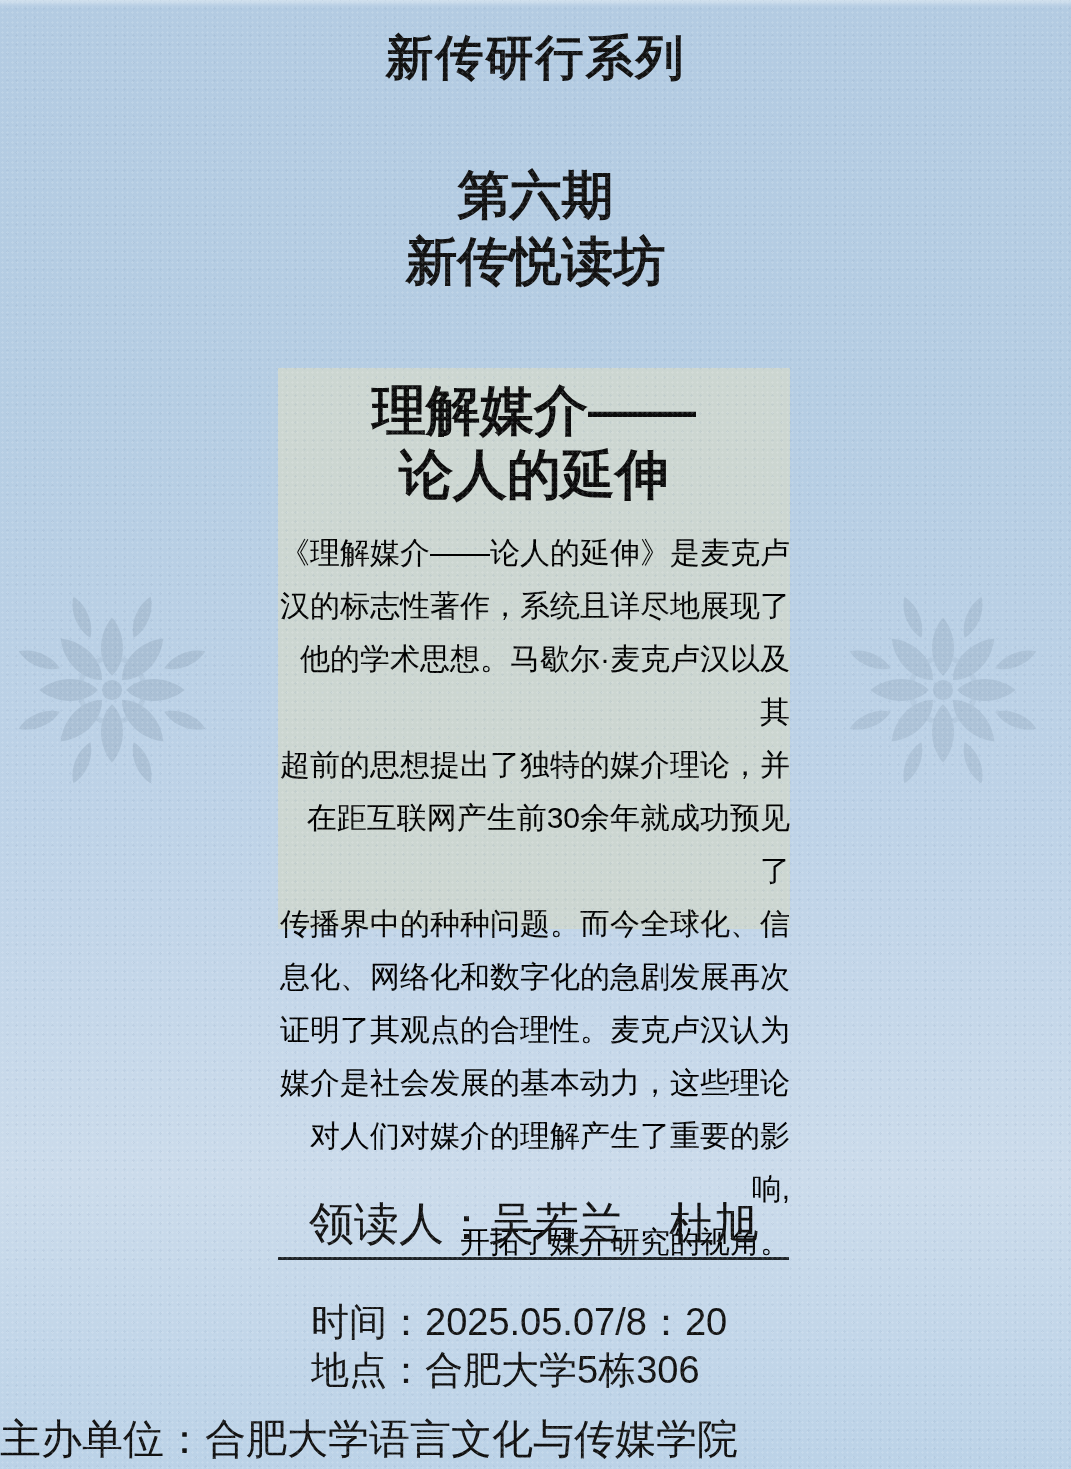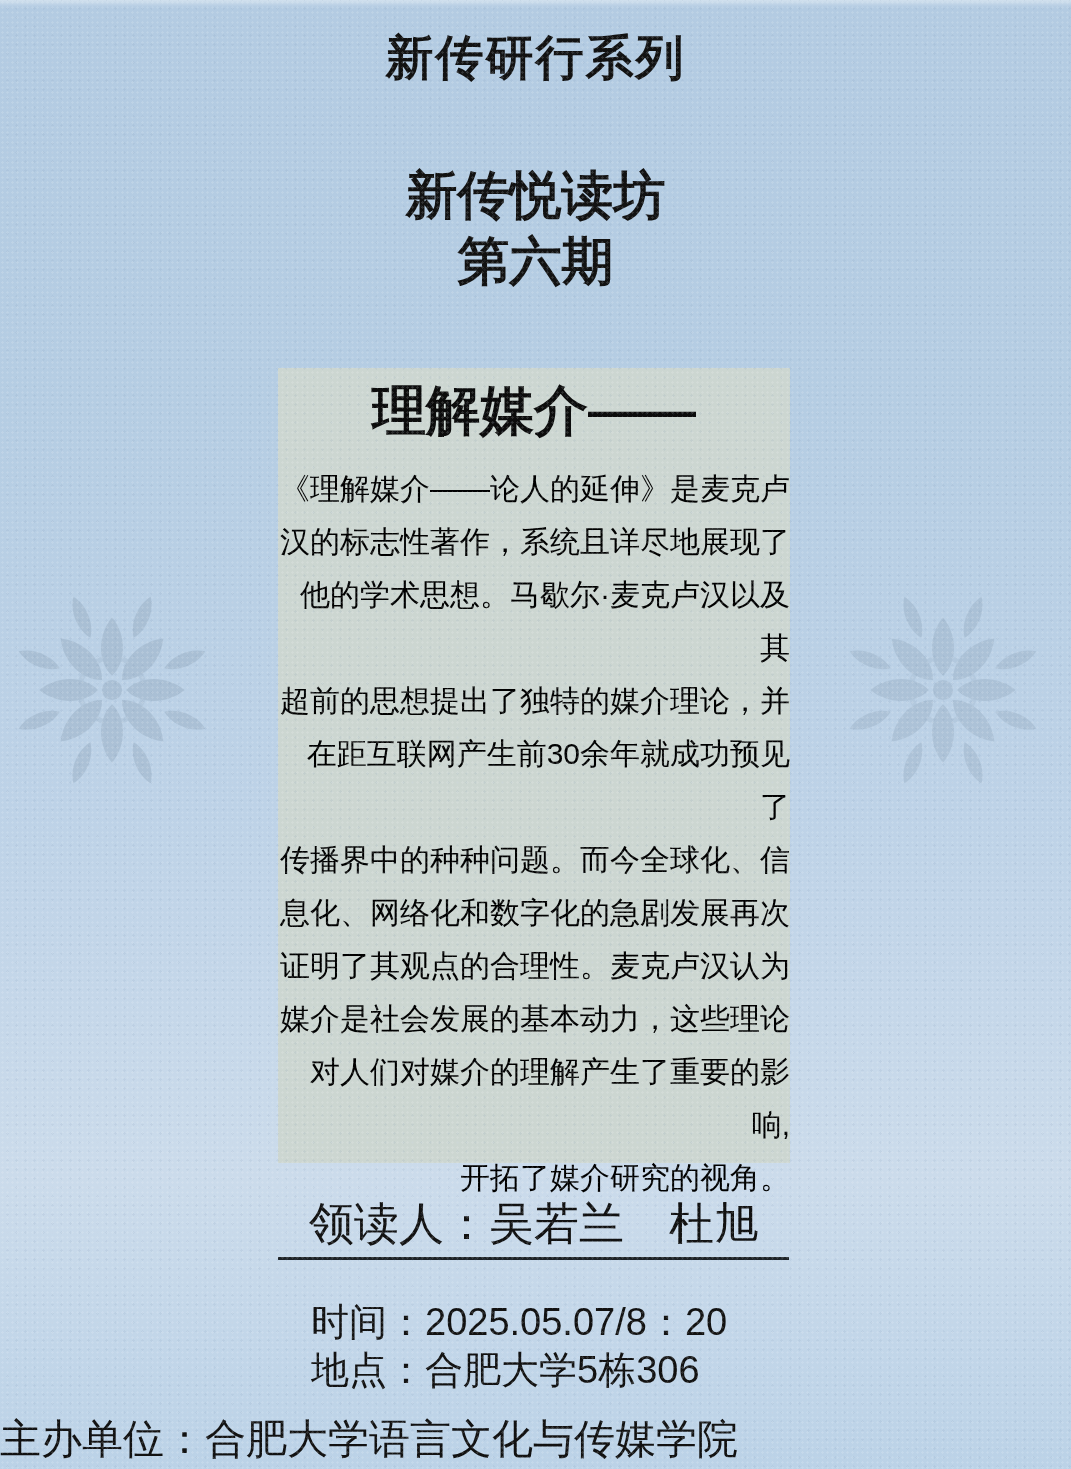--- a/index.html
+++ b/index.html
@@ -24,21 +24,21 @@
   .series-title{
     position:absolute;top:26px;left:0;width:100%;z-index:4;
     text-align:center;font-size:48px;font-weight:600;letter-spacing:2px;
   }
   .event-title{
     position:absolute;top:162px;left:0;width:100%;z-index:4;
     text-align:center;font-size:52px;line-height:66px;font-weight:600;
   }
 
   .panel{
-    position:absolute;left:278px;top:368px;width:512px;height:795px;z-index:2;
+    position:absolute;left:278px;top:368px;width:512px;height:561px;z-index:2;
     background:#ccd6d1;box-sizing:border-box;padding:10px 0 0 0;
   }
   .book-title{
     text-align:center;font-weight:700;font-size:54px;line-height:64px;color:#0c0c0c;
   }
   .description{
     margin-top:20px;font-size:30px;line-height:53px;color:#000000;
     text-align:right;white-space:pre-line;
   }
 
@@ -112,27 +112,28 @@
       <path transform="rotate(180)" d="M0,-56 C9,-68 9,-88 0,-100 C-9,-88 -9,-68 0,-56 Z"></path>
       <path transform="rotate(225)" d="M0,-56 C9,-68 9,-88 0,-100 C-9,-88 -9,-68 0,-56 Z"></path>
       <path transform="rotate(270)" d="M0,-56 C9,-68 9,-88 0,-100 C-9,-88 -9,-68 0,-56 Z"></path>
       <path transform="rotate(315)" d="M0,-56 C9,-68 9,-88 0,-100 C-9,-88 -9,-68 0,-56 Z"></path>
     </g>
   </g>
 </svg>
 
 <div class="series-title">新传研行系列</div>
 <div class="event-title">
+  <div>第六期</div>
   <div>新传悦读坊</div>
-  <div>第六期</div>
 </div>
 
 <div class="panel">
   <div class="book-title">
     <div>理解媒介——</div>
+    <div>论人的延伸</div>
   </div>
   <div class="description">《理解媒介——论人的延伸》是麦克卢
 汉的标志性著作，系统且详尽地展现了
 他的学术思想。马歇尔·麦克卢汉以及其
 超前的思想提出了独特的媒介理论，并
 在距互联网产生前30余年就成功预见了
 传播界中的种种问题。而今全球化、信
 息化、网络化和数字化的急剧发展再次
 证明了其观点的合理性。麦克卢汉认为
 媒介是社会发展的基本动力，这些理论

